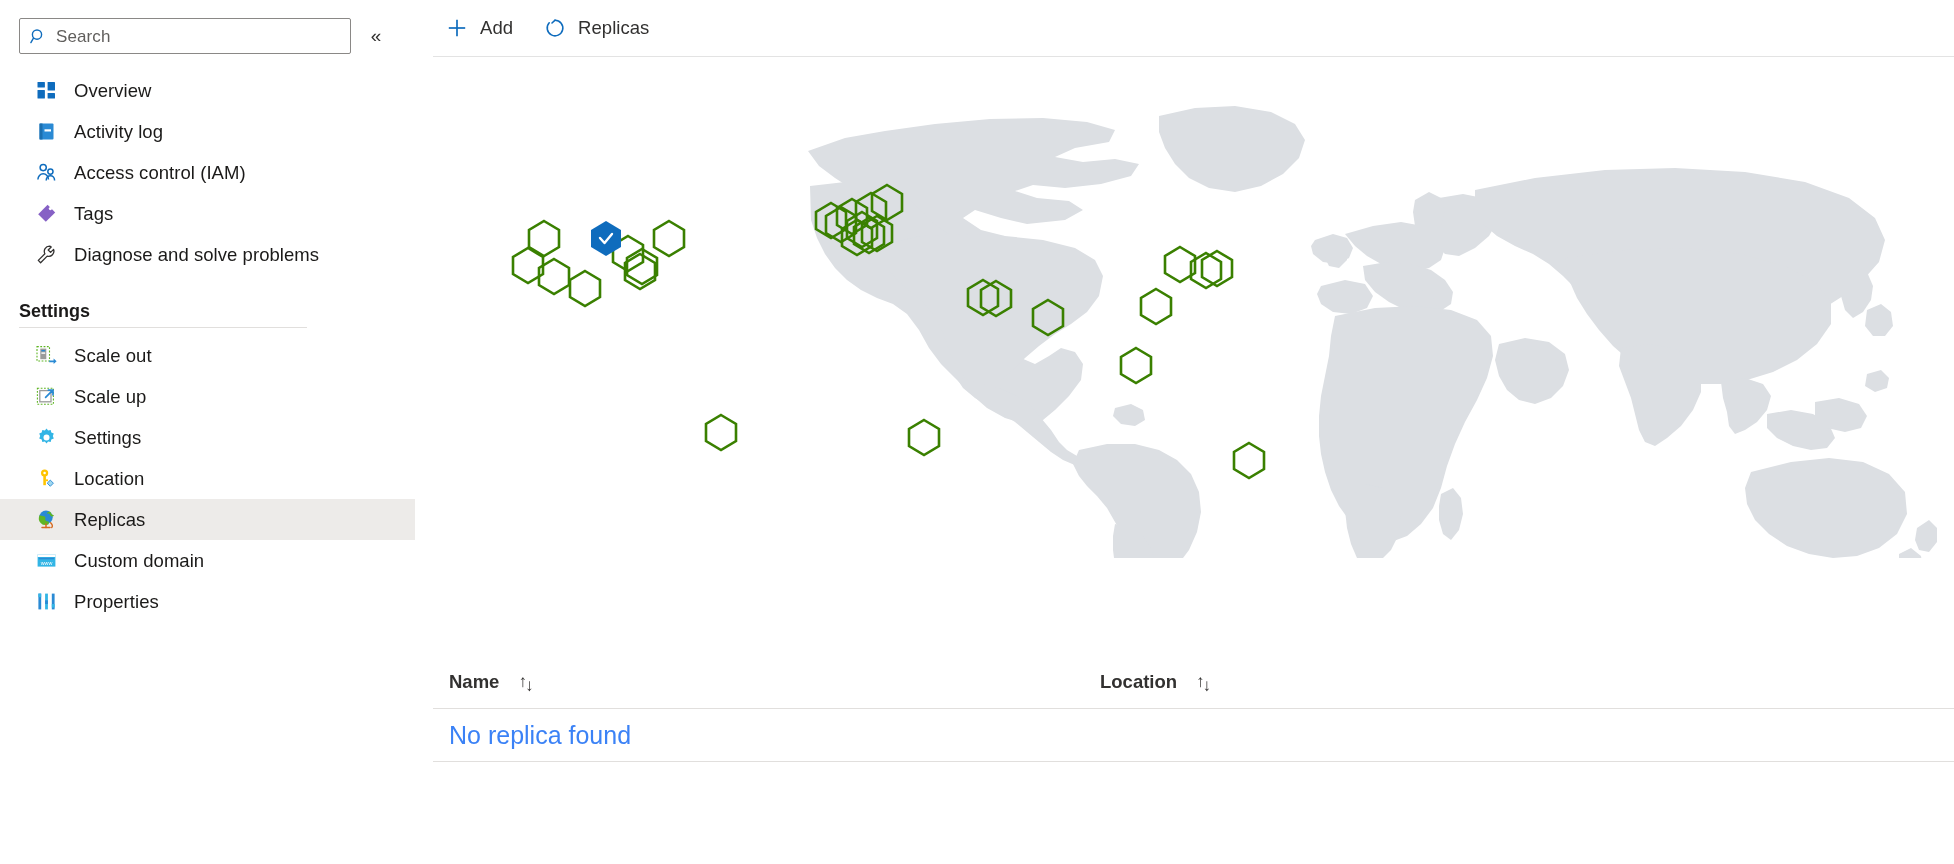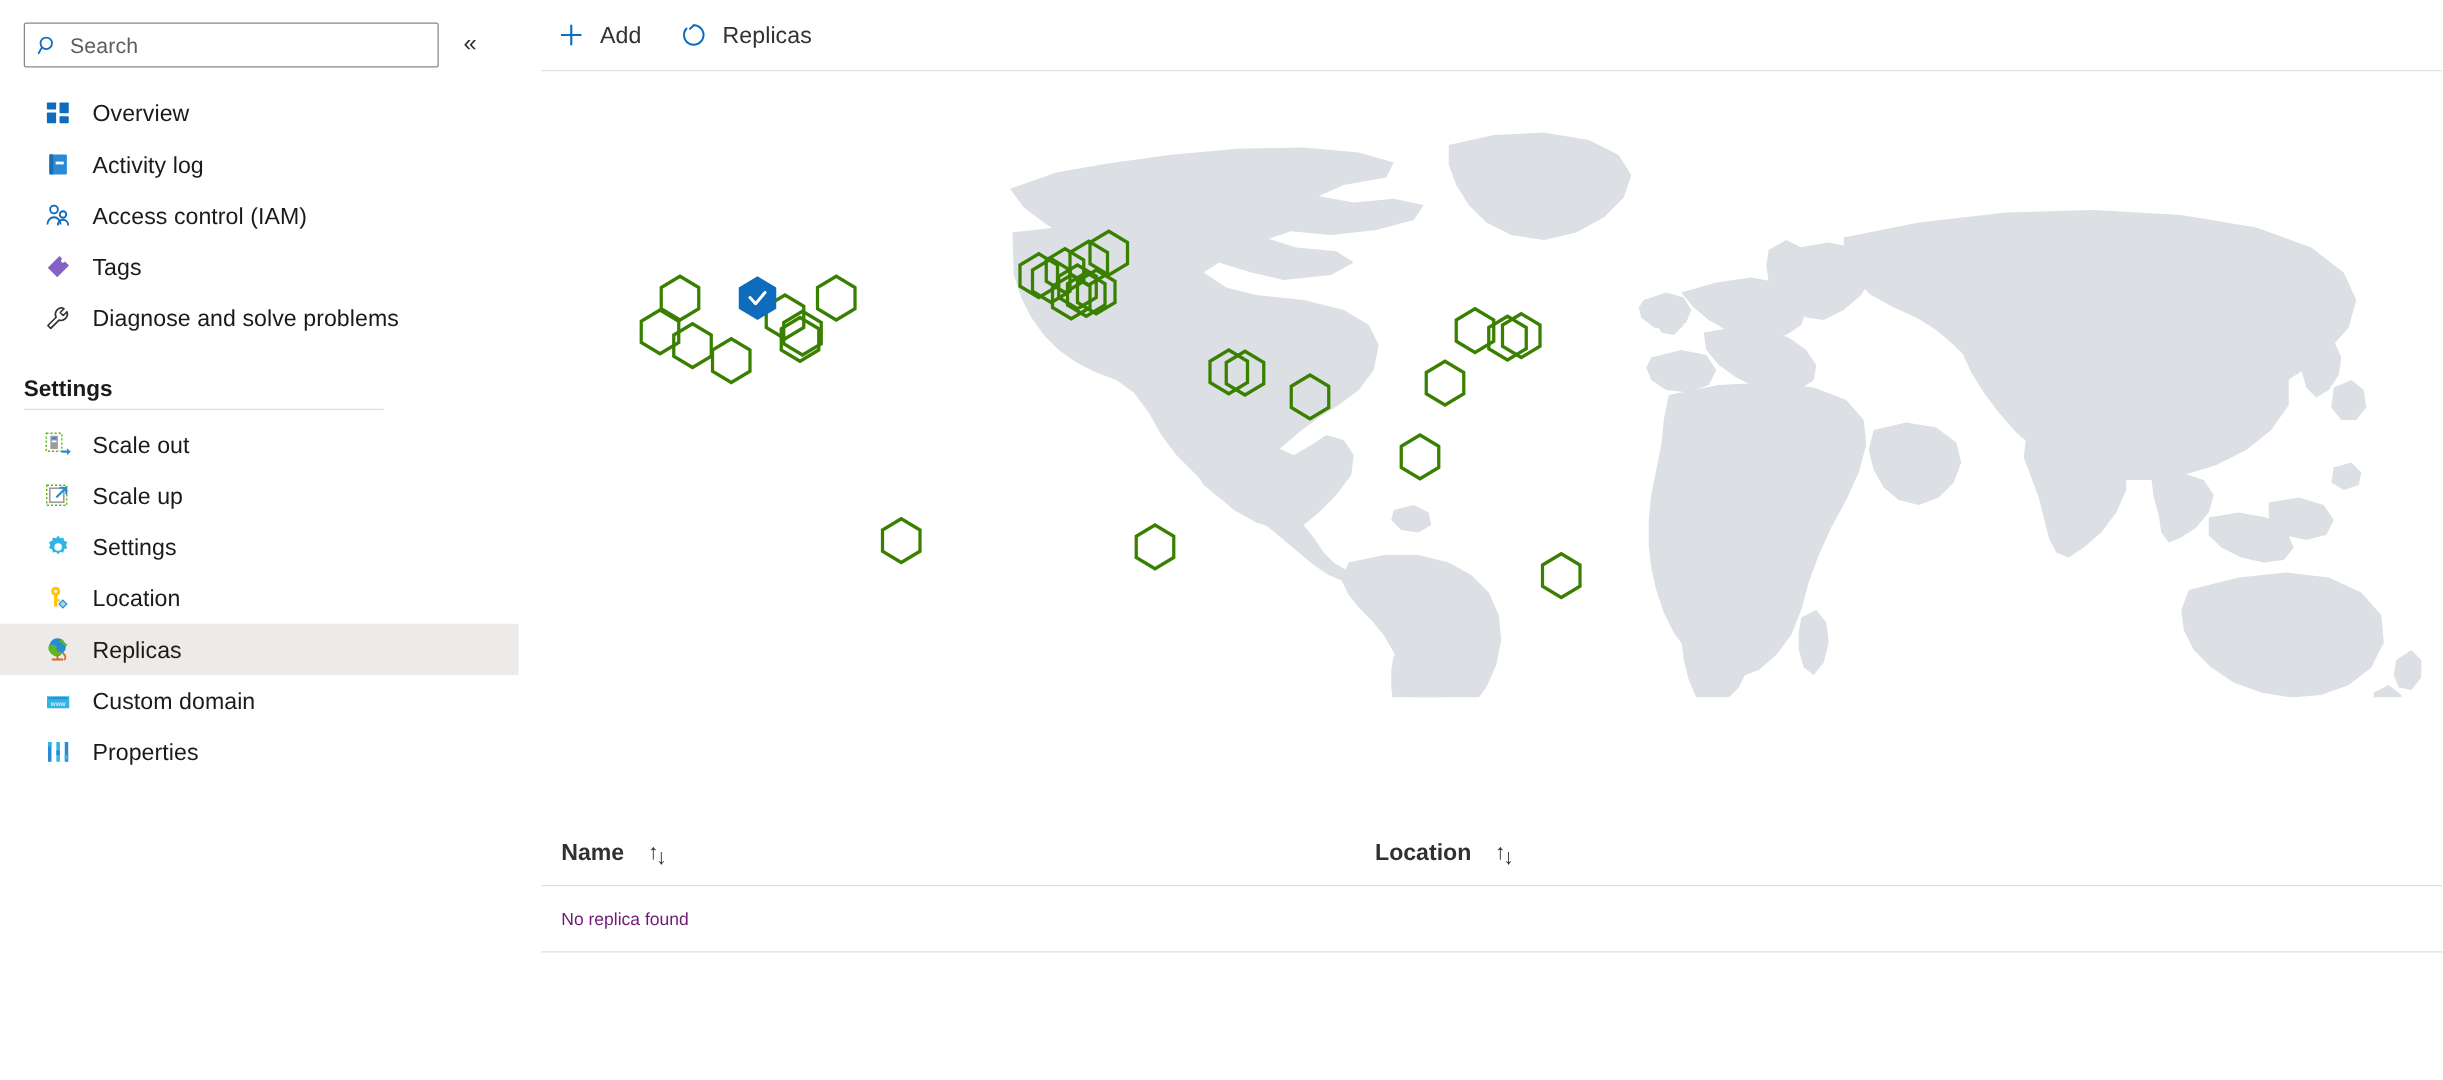--- a/index.html
+++ b/index.html
@@ -185,22 +185,22 @@
     display: inline-block;
   }
   .sort-glyph .dn { position: relative; top: 4px; }
   .tbody-row {
     display: flex;
     align-items: center;
     height: 53px;
     border-bottom: 1px solid #e1dfdd;
   }
   .td-empty {
-    font-size: 14px;
-    color: #701a75;
+    font-size: 25px;
+    color: #3b82f6;
     padding-left: 16px;
   }
 </style>
 </head>
 <body>
 
 <div id="app">
 
   <div class="sidebar">
 

